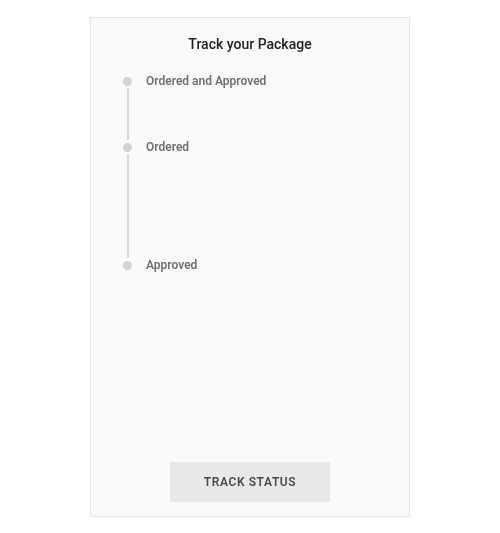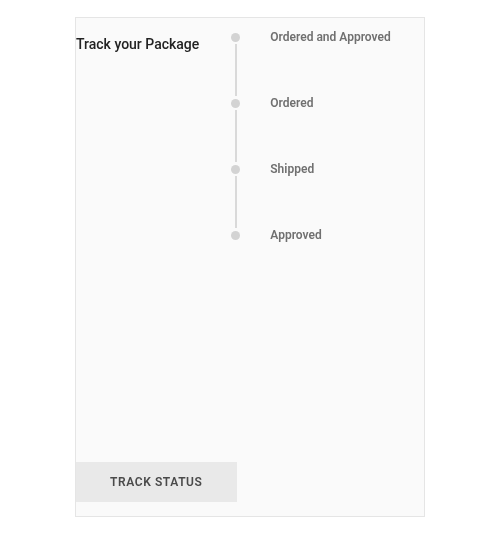--- a/index.html
+++ b/index.html
@@ -6,43 +6,42 @@
     body {
       font-family: -apple-system, BlinkMacSystemFont, 'Segoe UI', Roboto, Arial, sans-serif;
       background: #fff;
       width: 500px;
       height: 533px;
       display: flex;
       justify-content: center;
       align-items: center;
     }
     .frame {
-      width: 350px;
+      width: 320px;
       height: 500px;
       border: 1px solid #e5e5e5;
       background: #fafafa;
       display: flex;
-      flex-direction: row;
+      flex-direction: column;
       position: relative;
     }
     .title {
       text-align: center;
       font-size: 14px;
       font-weight: 500;
       color: #222;
       padding: 18px 0 10px 0;
     }
     .timeline {
       padding: 12px 0 0 32px;
     }
     .step {
       display: flex;
       align-items: flex-start;
       position: relative;
-      gap: 16px;
     }
     .dot {
       width: 9px;
       height: 9px;
       background: #d3d3d3;
       border-radius: 50%;
       flex-shrink: 0;
       margin-top: 3px;
       position: relative;
       z-index: 2;
@@ -68,20 +67,21 @@
       color: #707070;
       margin-left: 14px;
       line-height: 14px;
     }
     .btn-wrap {
       position: absolute;
       bottom: 14px;
       left: 0;
       right: 0;
       display: flex;
+      justify-content: center;
     }
     .btn {
       background: #e9e9e9;
       border: none;
       padding: 13px 34px;
       font-size: 12px;
       font-weight: 600;
       letter-spacing: 0.6px;
       color: #4a4a4a;
       cursor: pointer;
@@ -115,26 +115,20 @@
       <div class="label">Ordered</div>
     </div>
     <div class="step">
       <div class="connector-wrap">
         <div class="connector gap"></div>
       </div>
     </div>
 
     <div class="step">
       <div class="connector-wrap">
-        <div class="dot"></div>
-      </div>
-      <div class="label">Shipped</div>
-    </div>
-    <div class="step">
-      <div class="connector-wrap">
         <div class="connector gap"></div>
       </div>
     </div>
 
     <div class="step">
       <div class="connector-wrap">
         <div class="dot"></div>
       </div>
       <div class="label">Approved</div>
     </div>

